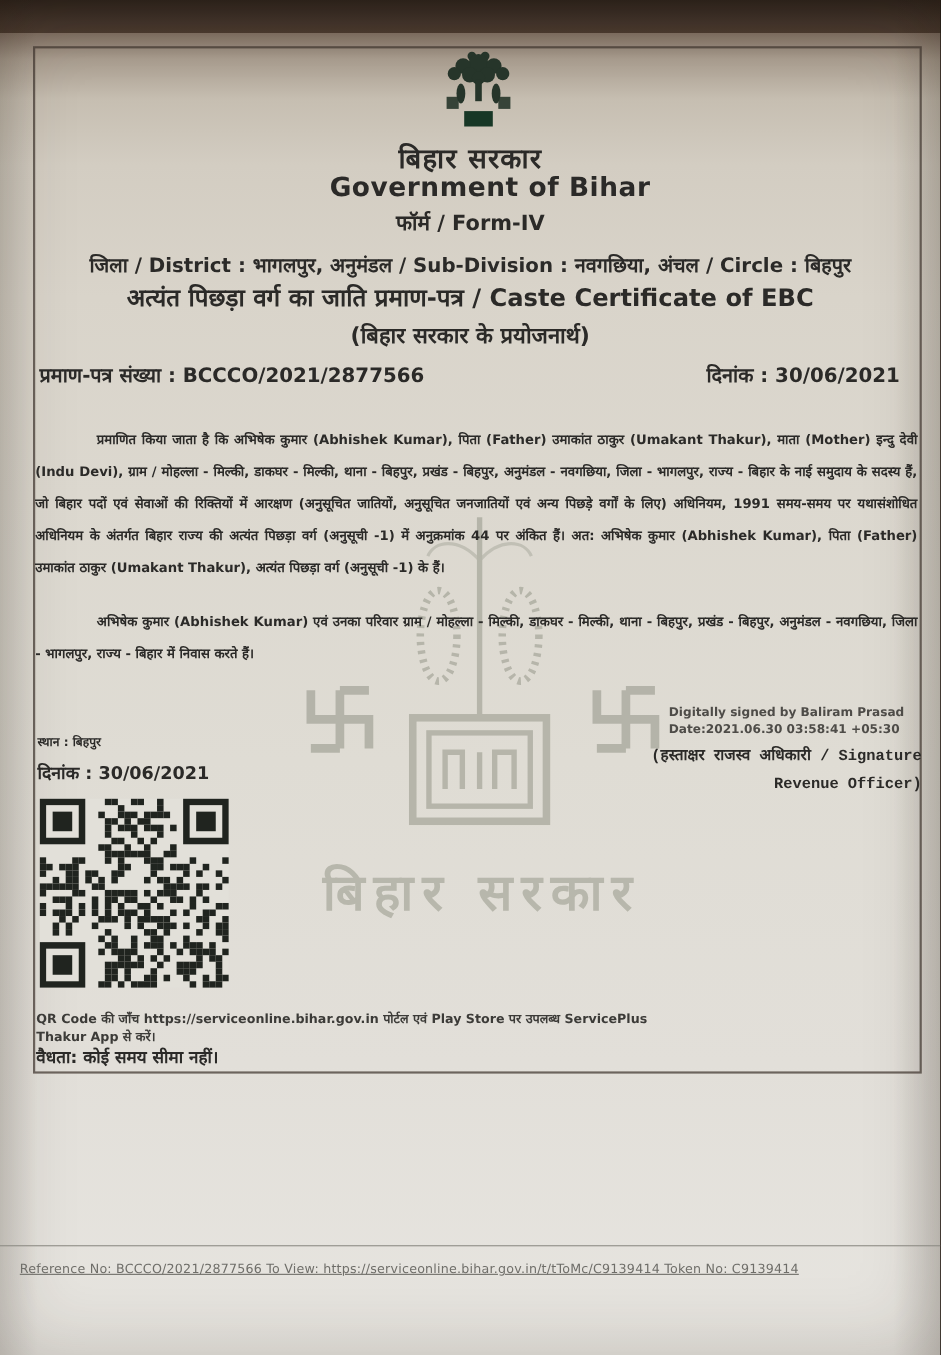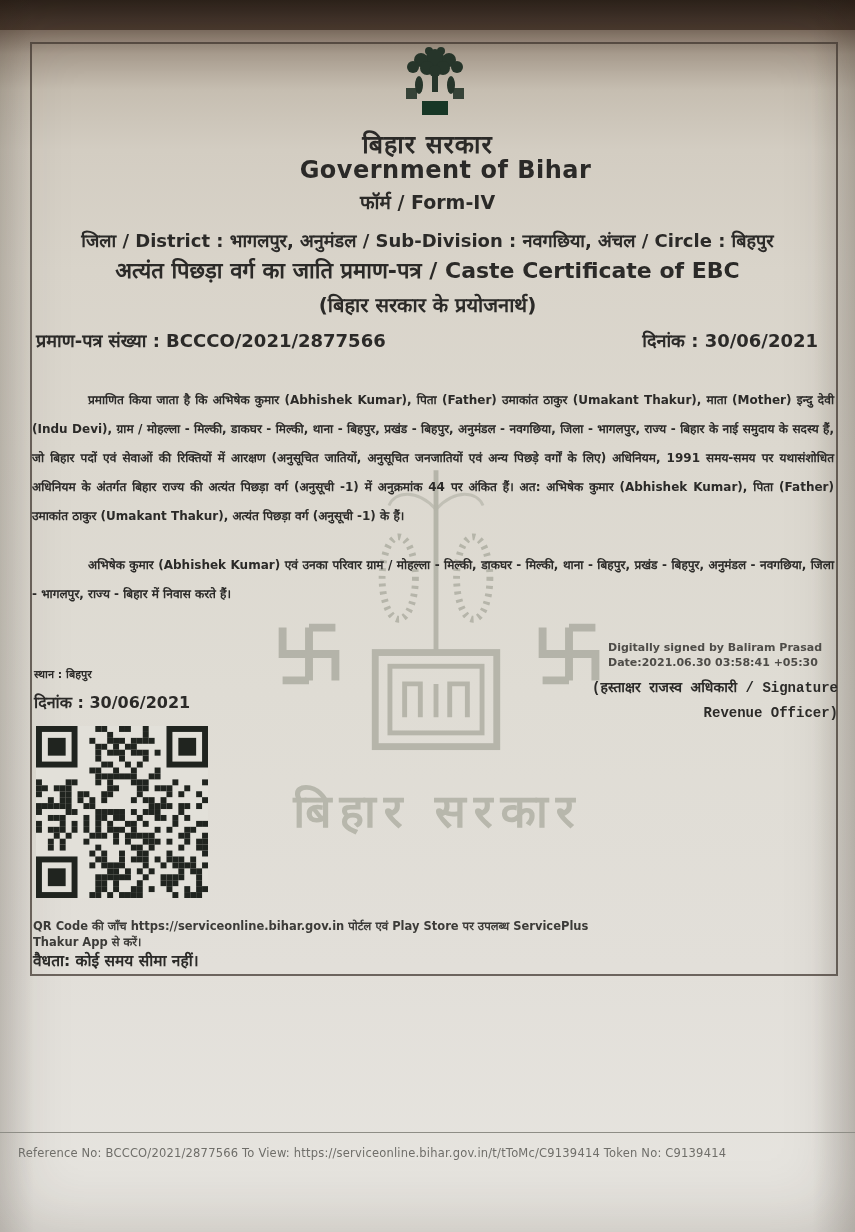--- a/index.html
+++ b/index.html
@@ -43,21 +43,21 @@
                 font-weight:600;margin-top:24px; }
   .place-line{ top:666px; left:34px; font-size:11px; font-weight:bold; }
   .date-line{ top:691px; left:34px; font-size:16px; font-weight:bold; }
   .sign-label{ top:676px; right:17px; text-align:right; font-size:14px; font-weight:bold;
                line-height:25px;font-family:Liberation Mono, monospace; }
   .qr{ left:36px; top:726px; width:172px; height:172px; }
   .qr-note{ top:918px; left:33px; width:580px; font-size:11.5px; line-height:16px;
             font-weight:bold; color:#3c3b38; }
   .validity{ top:949px; left:33px; font-size:15.5px; font-weight:600; }
   .footer-rule{ top:1132px; left:0; width:855px; height:1px; background:#8e8d86; }
-  .footer-ref{ top:1146px; left:18px; font-size:11.5px; color:#6f6e69; letter-spacing:.2px; }
+  .footer-ref{ top:1146px; left:18px; font-size:11.5px; color:#6f6e69; letter-spacing:.2px;text-decoration:underline; }
   
   .wm{ opacity:.78; }
   .wm-text{ top:778px; left:228px; width:420px; text-align:center; font-size:46px;
             font-weight:bold; color:#b1b1a5; letter-spacing:8px; opacity:.85; }
   .content-layer{ position:absolute; inset:0; z-index:2; }
   .wm-layer{ position:absolute; inset:0; z-index:1; }
 </style>
 </head>
 <body>
 

